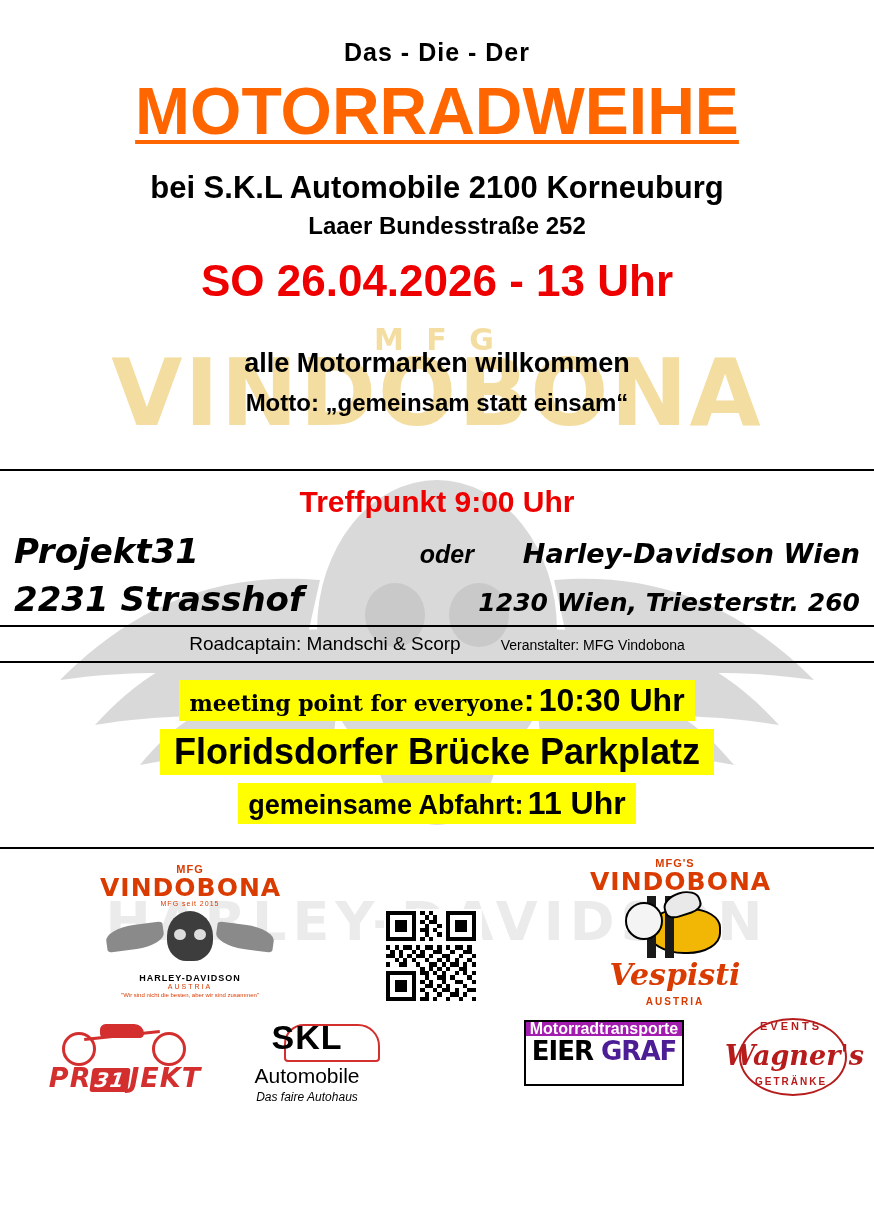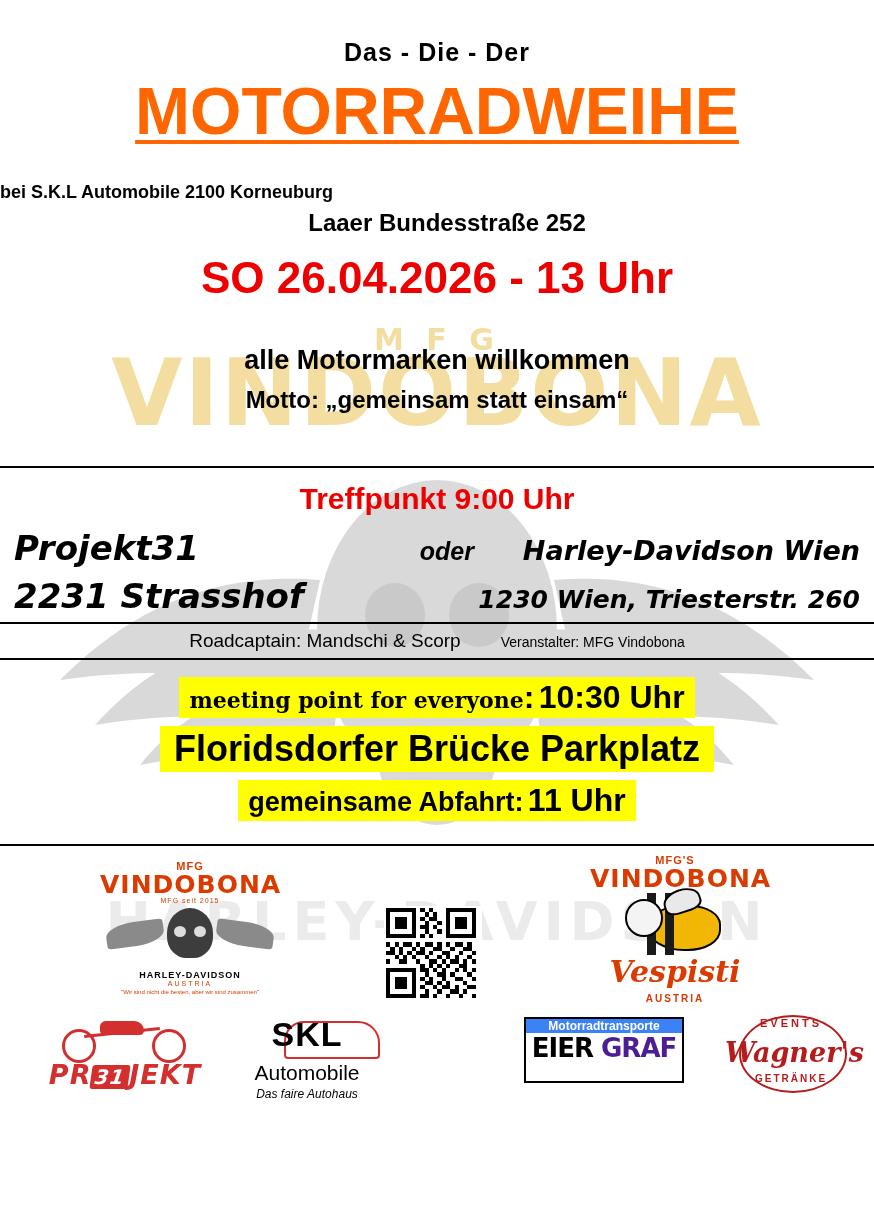--- a/index.html
+++ b/index.html
@@ -82,23 +82,24 @@
     font-weight: bold;
     color: #ff6600;
     letter-spacing: 0px;
     margin-top: 10px;
     line-height: 1.05;
     text-decoration: underline;
     text-decoration-thickness: 4px;
     text-underline-offset: 6px;
   }
   .sub-venue {
-    font-size: 18px;
-    font-weight: bold;
-    margin-top: 36px;
+    text-align: center;
+    font-size: 31px;
+    font-weight: bold;
+    margin-top: 24px;
   }
   .sub-street {
     text-align: center;
     font-size: 24px;
     font-weight: bold;
     margin-top: 6px;
     margin-left: 20px;
   }
   .date-line {
     text-align: center;
@@ -495,23 +496,23 @@
     left: 524px;
     top: 6px;
     width: 160px;
     height: 66px;
     border: 2px solid #000;
     box-sizing: border-box;
     text-align: center;
     overflow: hidden;
   }
   .mrt-top {
-    background: #3b82f6;
+    background: #a21caf;
     color: #fff;
-    font-size: 12px;
+    font-size: 16px;
     font-weight: bold;
     letter-spacing: 0px;
     line-height: 14px;
   }
   .mrt-big {
     font-size: 26px;
     font-weight: bold;
     font-family: "DejaVu Sans", sans-serif;
     letter-spacing: -1px;
     line-height: 30px;

